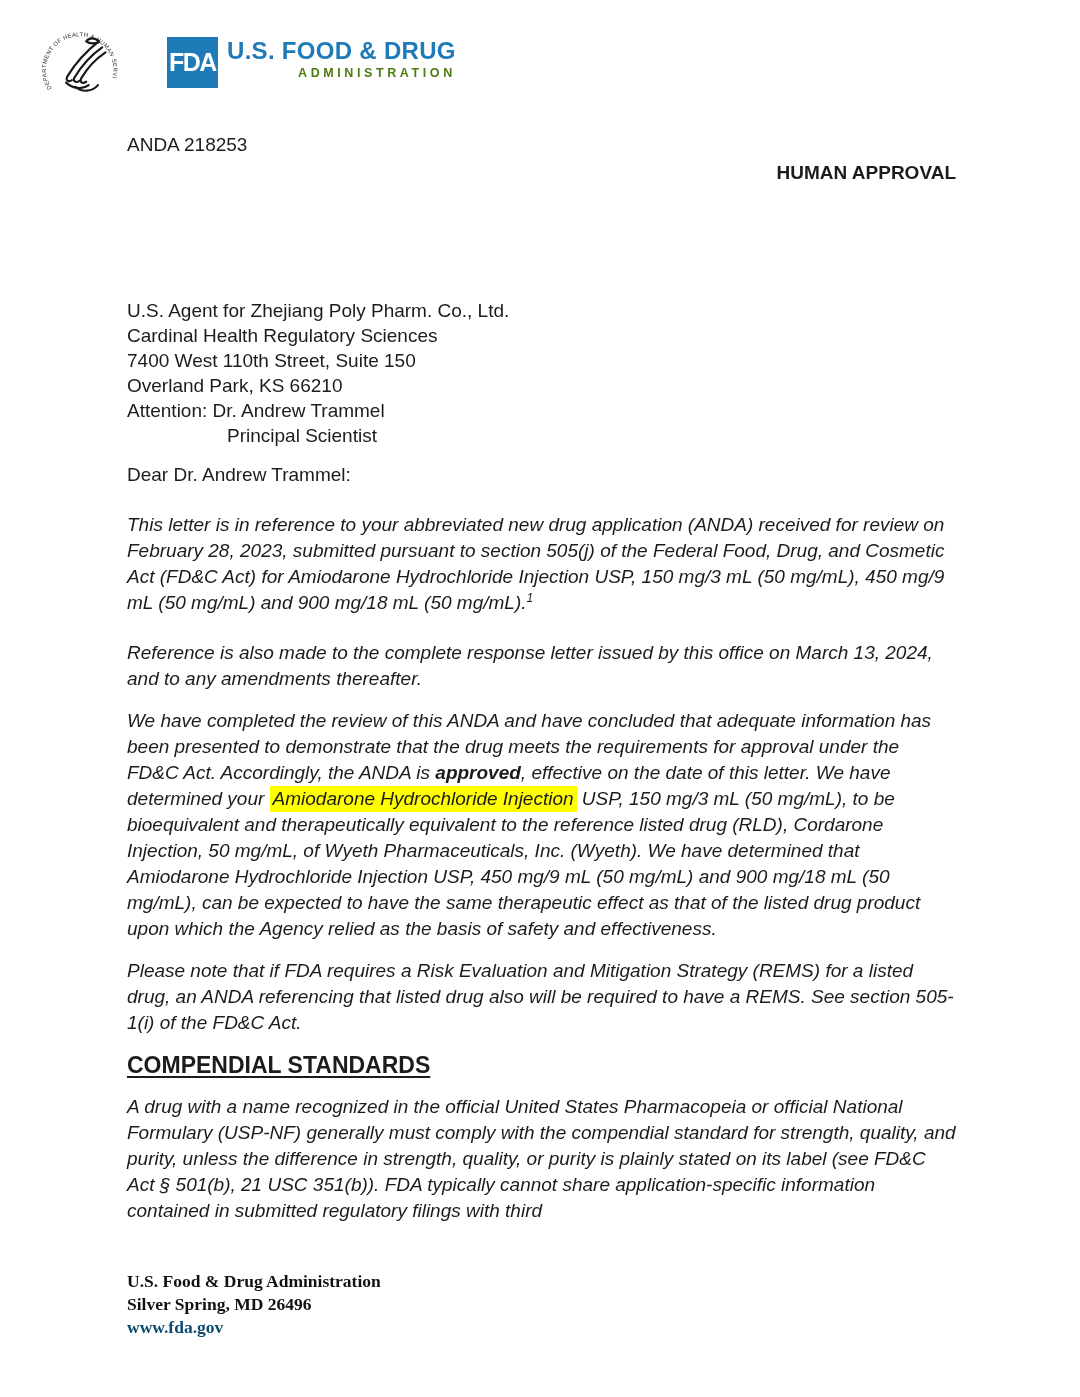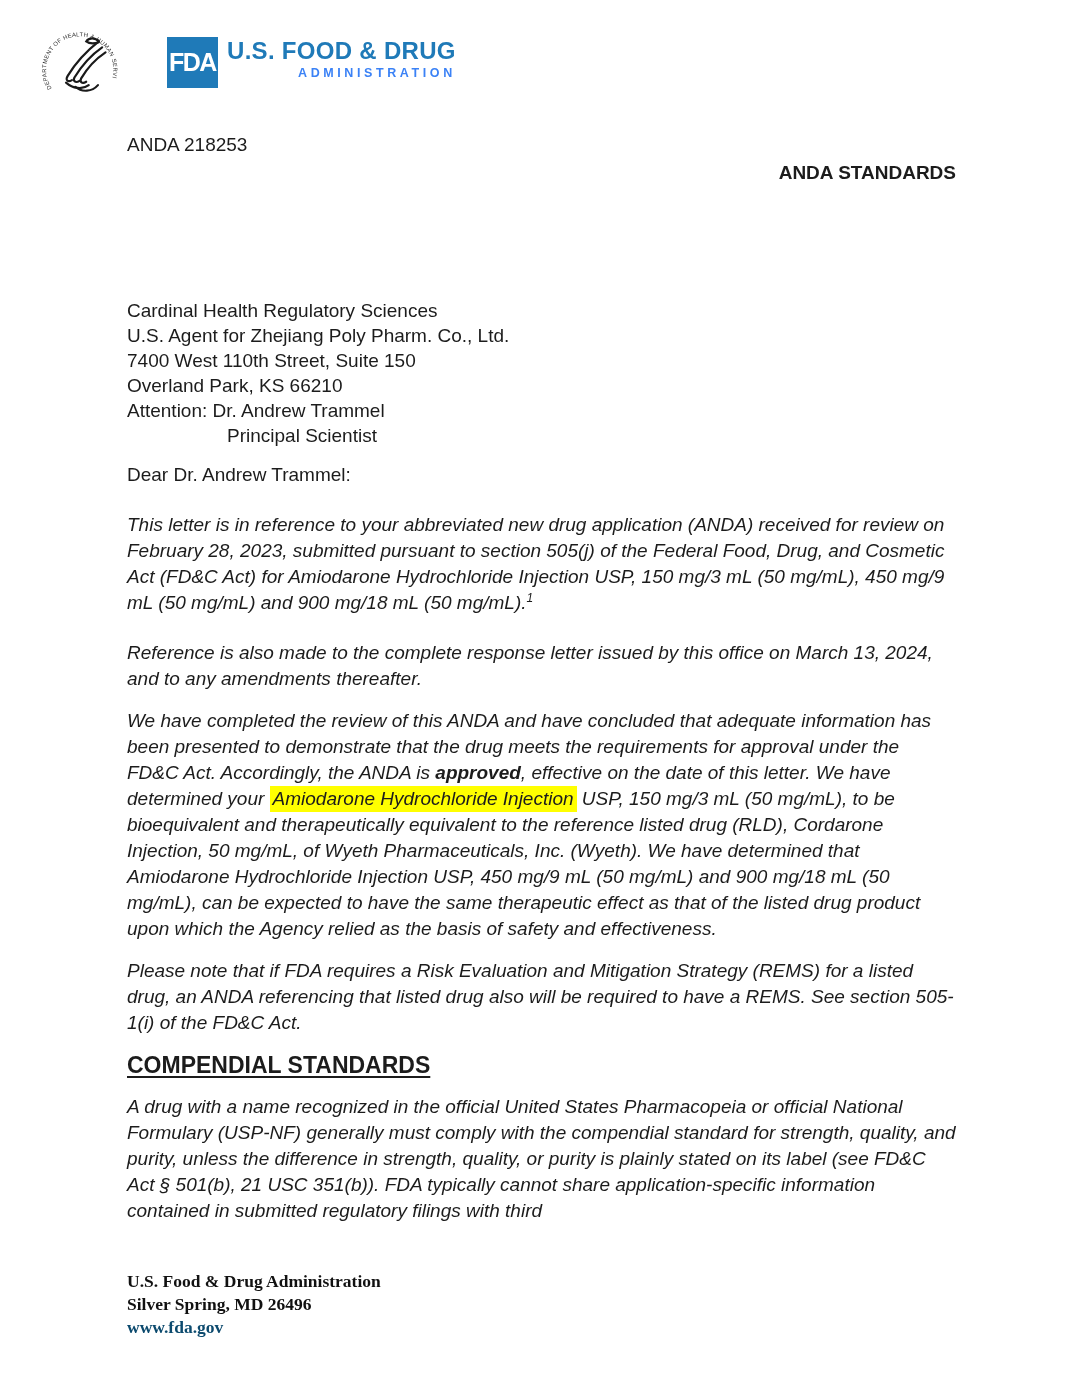--- a/index.html
+++ b/index.html
@@ -18,21 +18,21 @@
   .brand-row { display: flex; align-items: flex-start; margin-left: 40px; height: 84px; }
   .seal { width: 84px; height: 84px; flex: 0 0 auto; }
   .fda-lockup { display: flex; gap: 9px; margin-top: 9px; margin-left: 14px; padding-left: 29px; }
   .fda-box {
     width: 51px; height: 51px; background: #1f7ab8; color: #ffffff;
     display: flex; align-items: center; justify-content: center;
     font-weight: bold; font-size: 25px; letter-spacing: -1.5px;
   }
   .fda-name { display: flex; flex-direction: column; justify-content: flex-start; text-align: right; }
   .fda-name .l1 { color: #1f7ab8; font-size: 24px; font-weight: bold; letter-spacing: 0.3px; line-height: 27px; }
-  .fda-name .l2 { color: #3b82f6; font-size: 12.5px; font-weight: bold; letter-spacing: 3.6px; margin-top: 2px; }
+  .fda-name .l2 { color: #4d7c0f; font-size: 12.5px; font-weight: bold; letter-spacing: 3.6px; margin-top: 2px; }
 
   
   .letter { margin: 0 124px 0 127px; font-size: 19px; line-height: 26px; }
   .anda-line { margin-top: 20px; }
   .approval-line { text-align: right; font-weight: bold; margin-top: 2px; }
   .recipient { margin-top: 112px; line-height: 25px; }
   .title-indent { padding-left: 100px; }
   .salutation { margin-top: 14px; }
   .para { margin: 24px 0 0 0; font-style: italic; }
   .para.tight { margin-top: 16px; }
@@ -79,25 +79,25 @@
       <div class="fda-name">
         <span class="l1">U.S. FOOD &amp; DRUG</span>
         <span class="l2">ADMINISTRATION</span>
       </div>
     </div>
   </div>
 
   <div class="letter">
 
     <div class="anda-line">ANDA 218253</div>
-    <div class="approval-line">ANDA STANDARDS</div>
+    <div class="approval-line">HUMAN APPROVAL</div>
 
     <div class="recipient">
+      <div>U.S. Agent for Zhejiang Poly Pharm. Co., Ltd.</div>
       <div>Cardinal Health Regulatory Sciences</div>
-      <div>U.S. Agent for Zhejiang Poly Pharm. Co., Ltd.</div>
       <div>7400 West 110th Street, Suite 150</div>
       <div>Overland Park, KS 66210</div>
       <div>Attention: Dr. Andrew Trammel</div>
       <div class="title-indent">Principal Scientist</div>
     </div>
 
     <div class="salutation">Dear Dr. Andrew Trammel:</div>
 
     <p class="para"><span>This letter is in reference to your abbreviated new drug application (ANDA) received for review on February 28, 2023, submitted pursuant to section 505(j) of the Federal Food, Drug, and Cosmetic Act (FD&amp;C Act) for Amiodarone Hydrochloride Injection USP, 150 mg/3 mL (50 mg/mL), 450 mg/9 mL (50 mg/mL) and 900 mg/18 mL (50 mg/mL).</span><sup class="fn">1</sup></p>
 

